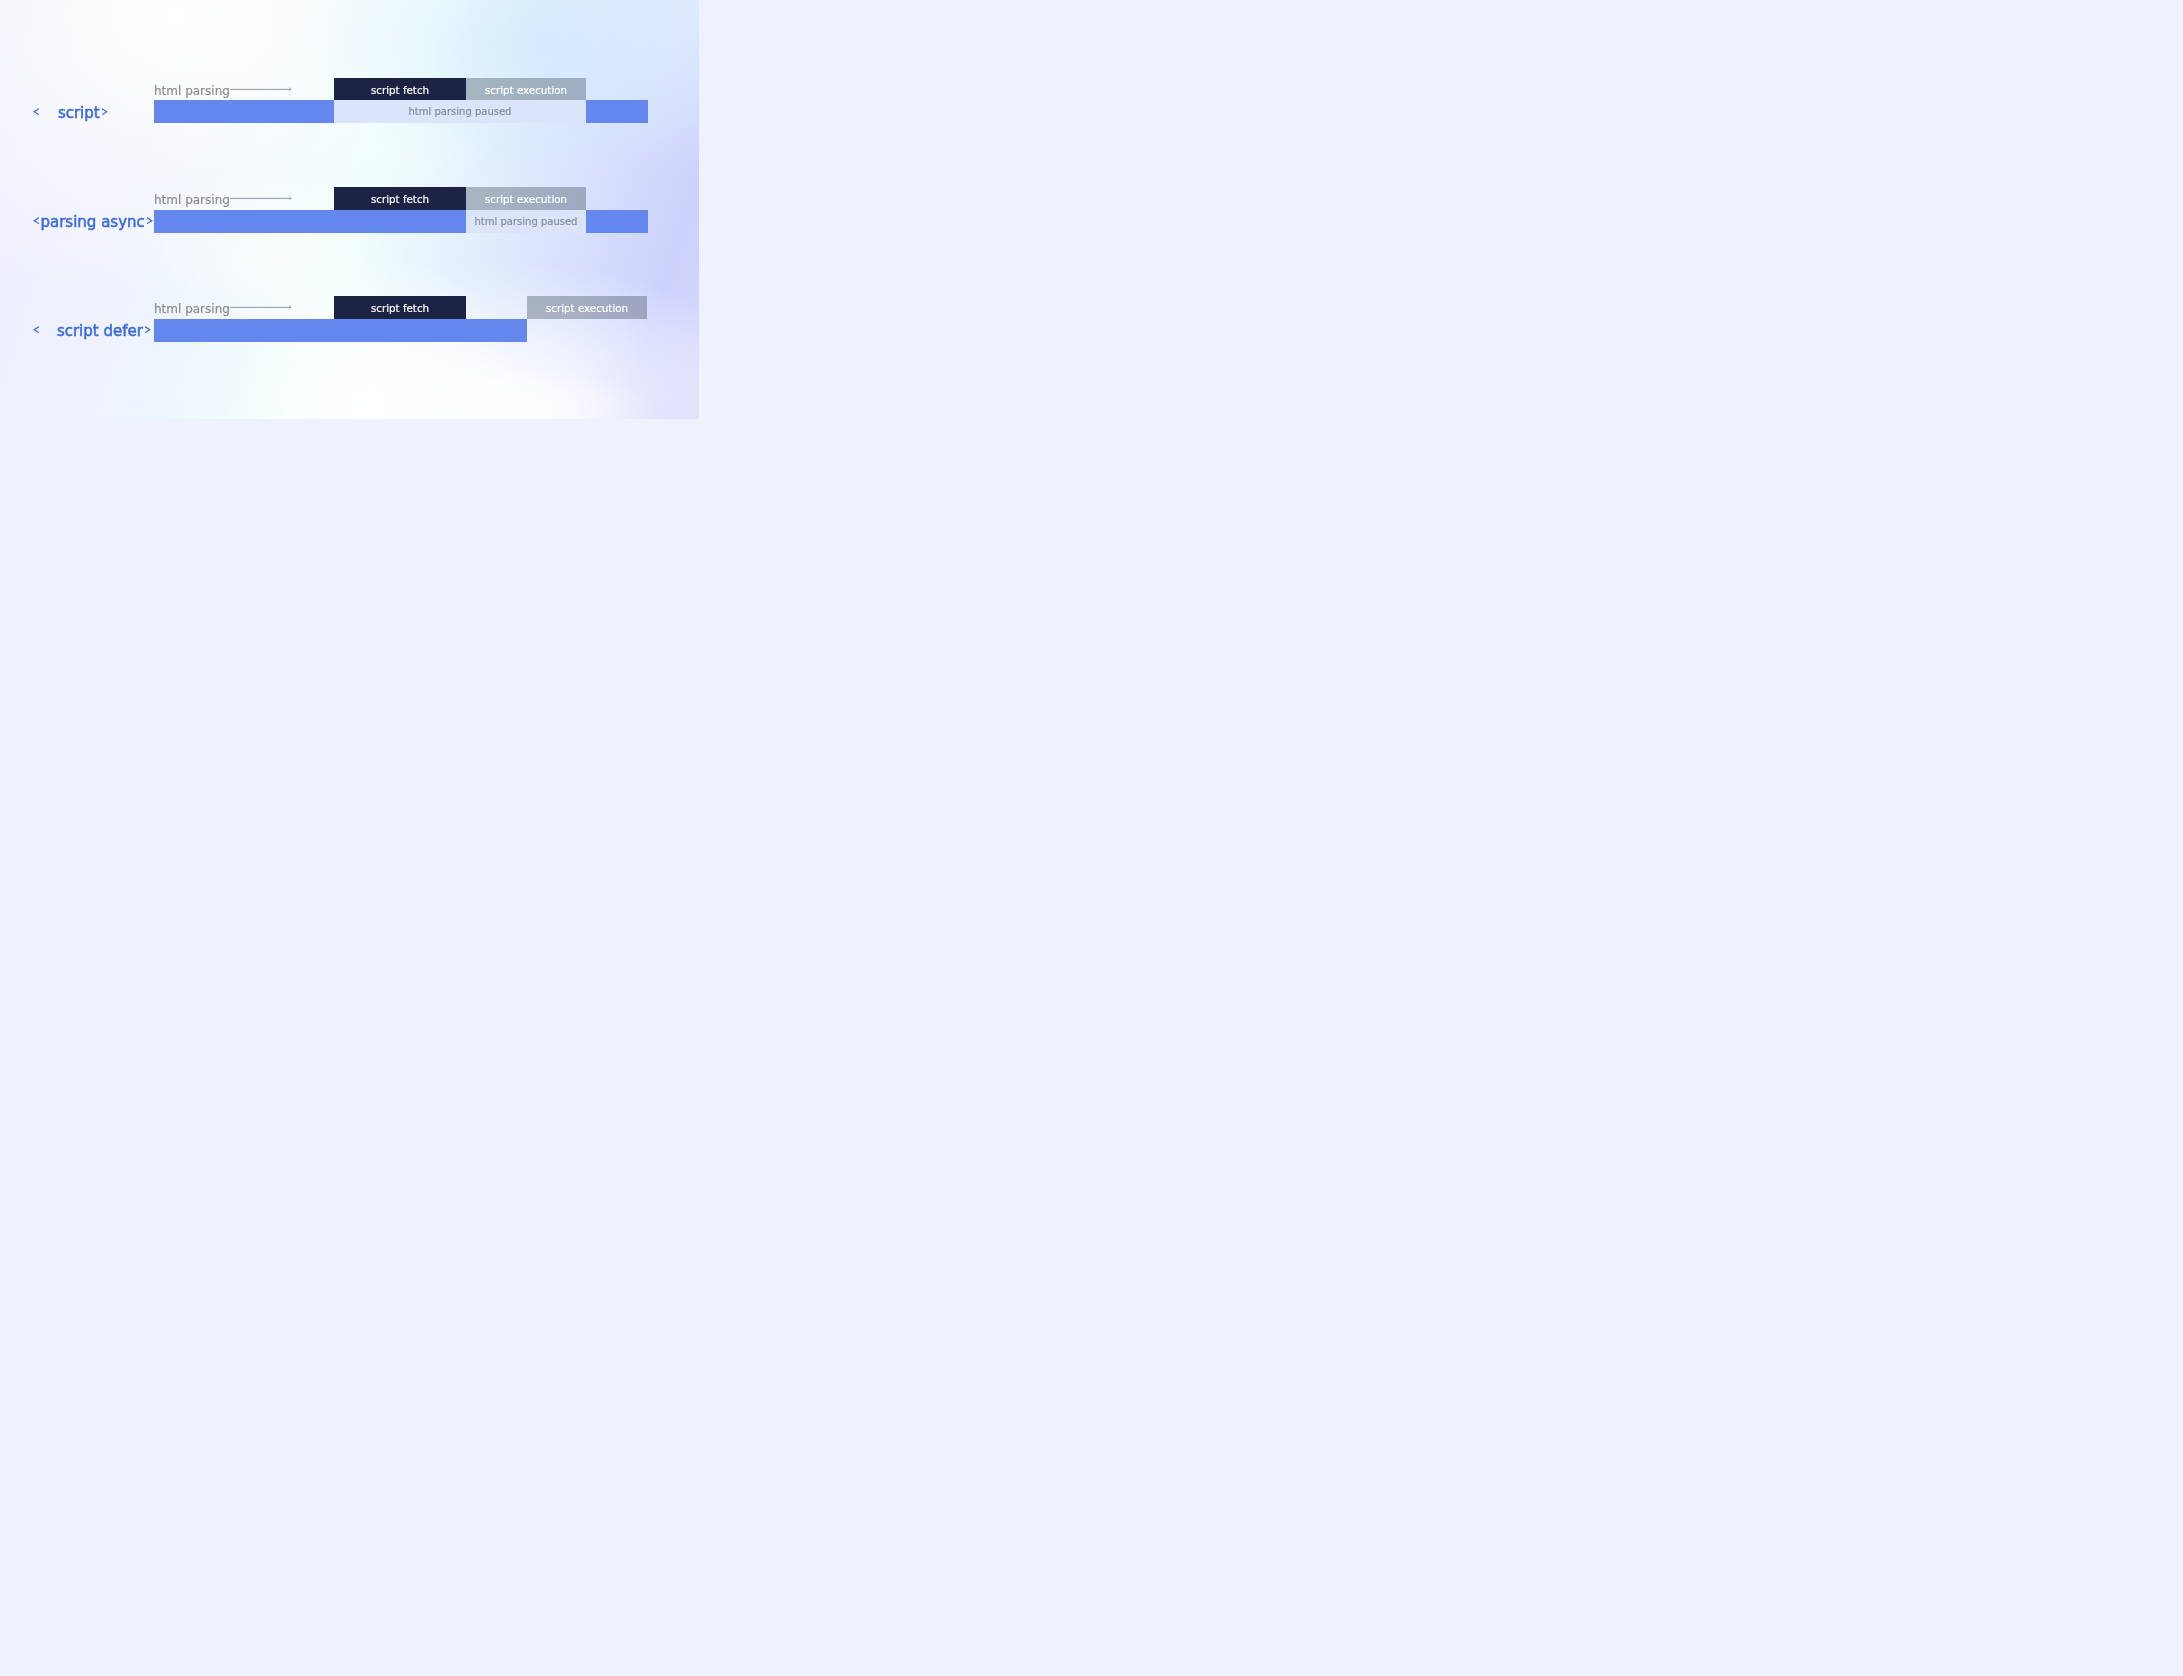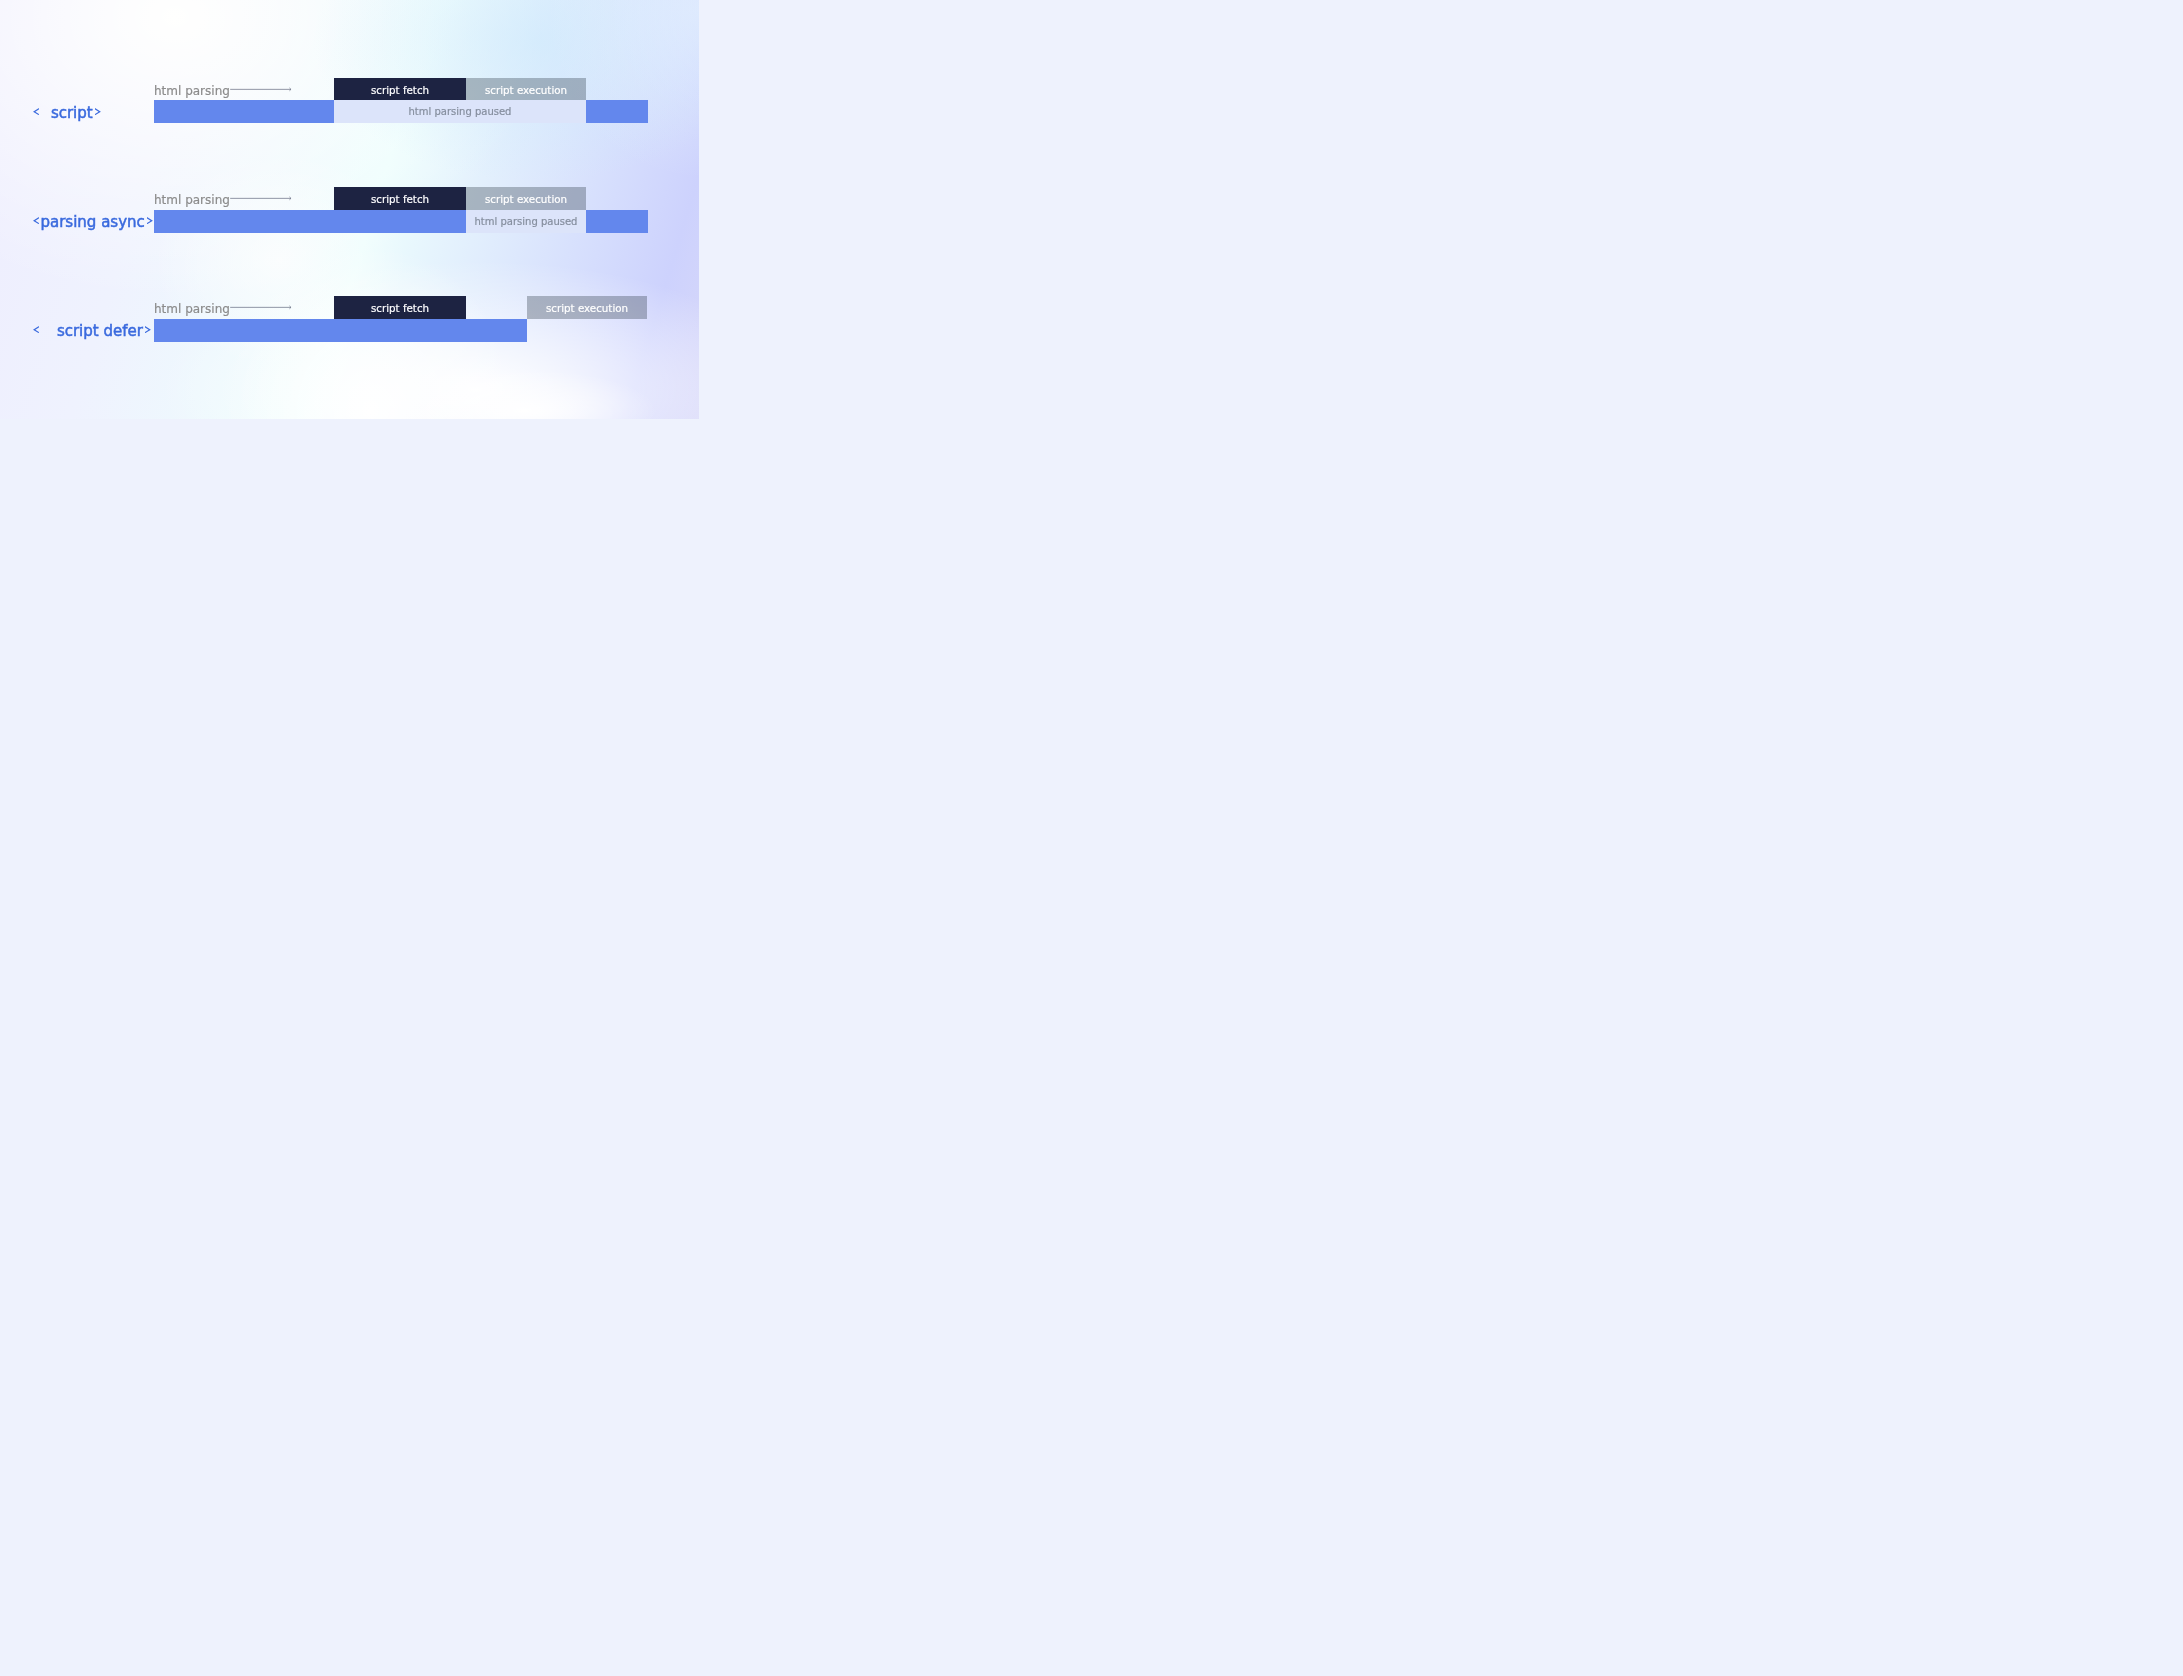--- a/index.html
+++ b/index.html
@@ -57,21 +57,21 @@
   <div class="bg bg-tint-b"></div>
   <div class="bg bg-glow-d"></div>
   <div class="bg bg-glow-e"></div>
 
   <div class="row">
 
     <div class="rlabel" style="left:33px;top:113px;">
       <svg class="chev" width="5.9" height="7.3" viewBox="0 0 13.5 16.7">
         <path d="M13.5 0 L0 8.35 L13.5 16.7 L13.5 13.55 L5.2 8.35 L13.5 3.15 Z" fill="#3a6ade" stroke="none"></path>
       </svg>
-      <span class="tag" style="margin-left:12px;">script</span>
+      <span class="tag" style="margin-left:19px;">script</span>
       <svg class="chev" width="5.9" height="7.3" viewBox="0 0 13.5 16.7" style="margin-left:2.4px;">
         <path d="M0 0 L13.5 8.35 L0 16.7 L0 13.55 L8.3 8.35 L0 3.15 Z" fill="#3a6ade" stroke="none"></path>
       </svg>
     </div>
 
     <div class="plabel" style="left:154px;top:85px;">html parsing</div>
 
     <svg class="arrowsvg" style="left:230px;top:85px;width:62px;height:8.7px;" viewBox="0 0 142 20">
       <path d="M0 10 H139.4" stroke="#1d2342" stroke-width="1.1" fill="none"></path>
       <path d="M136.35 6.5 L140.15 10 L136.35 13.5" stroke="#1d2342" stroke-width="0.95" fill="none" stroke-linecap="butt" stroke-linejoin="miter"></path>

